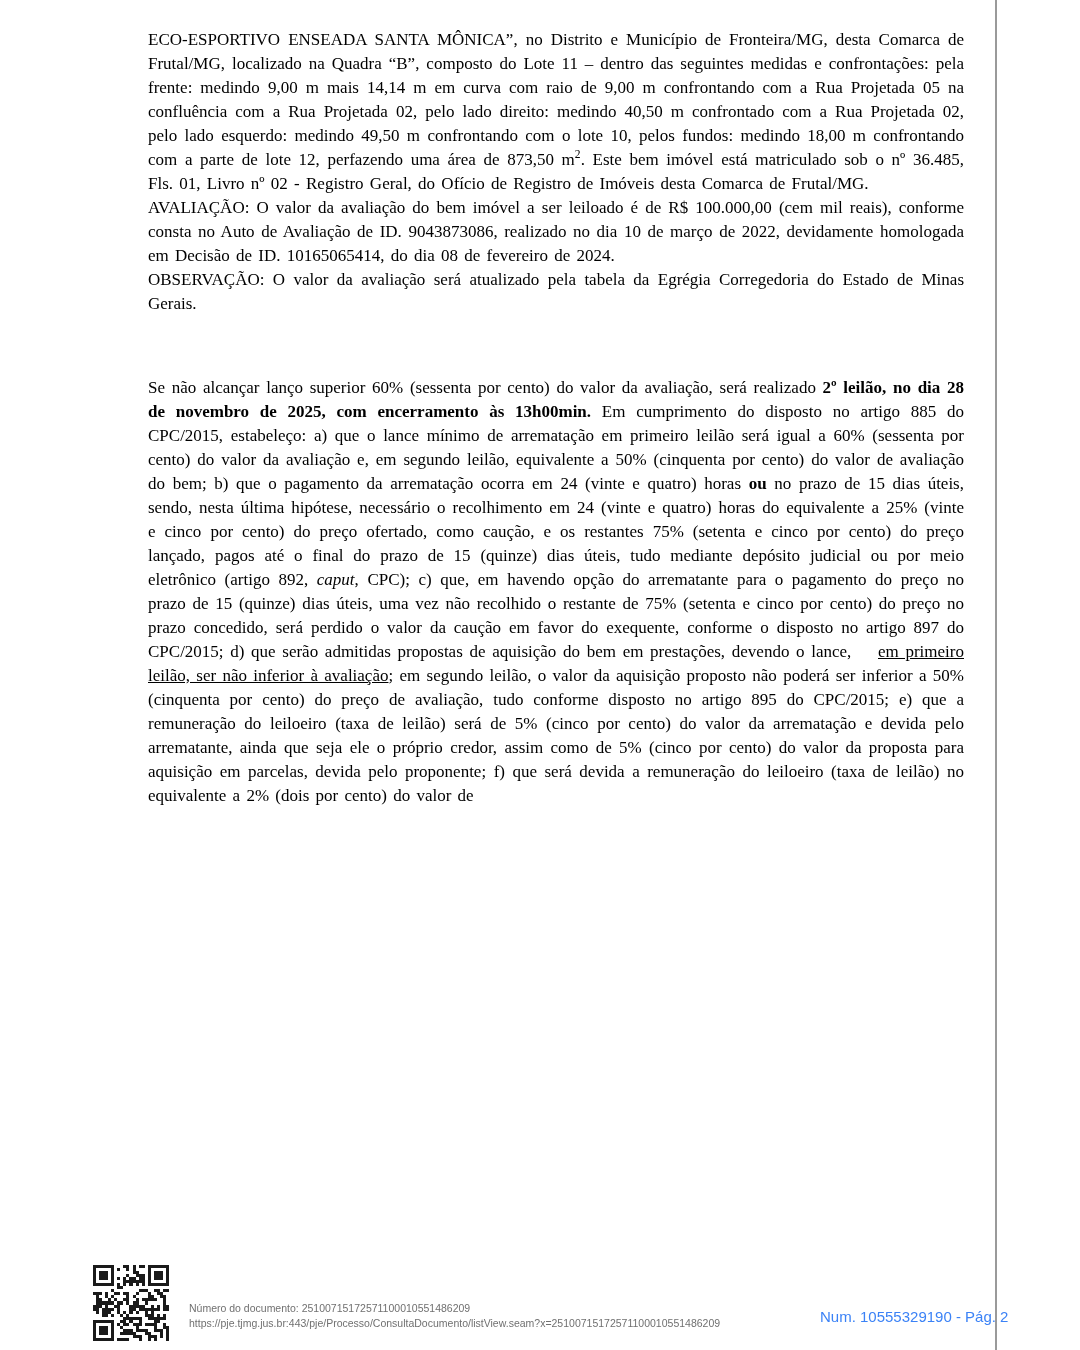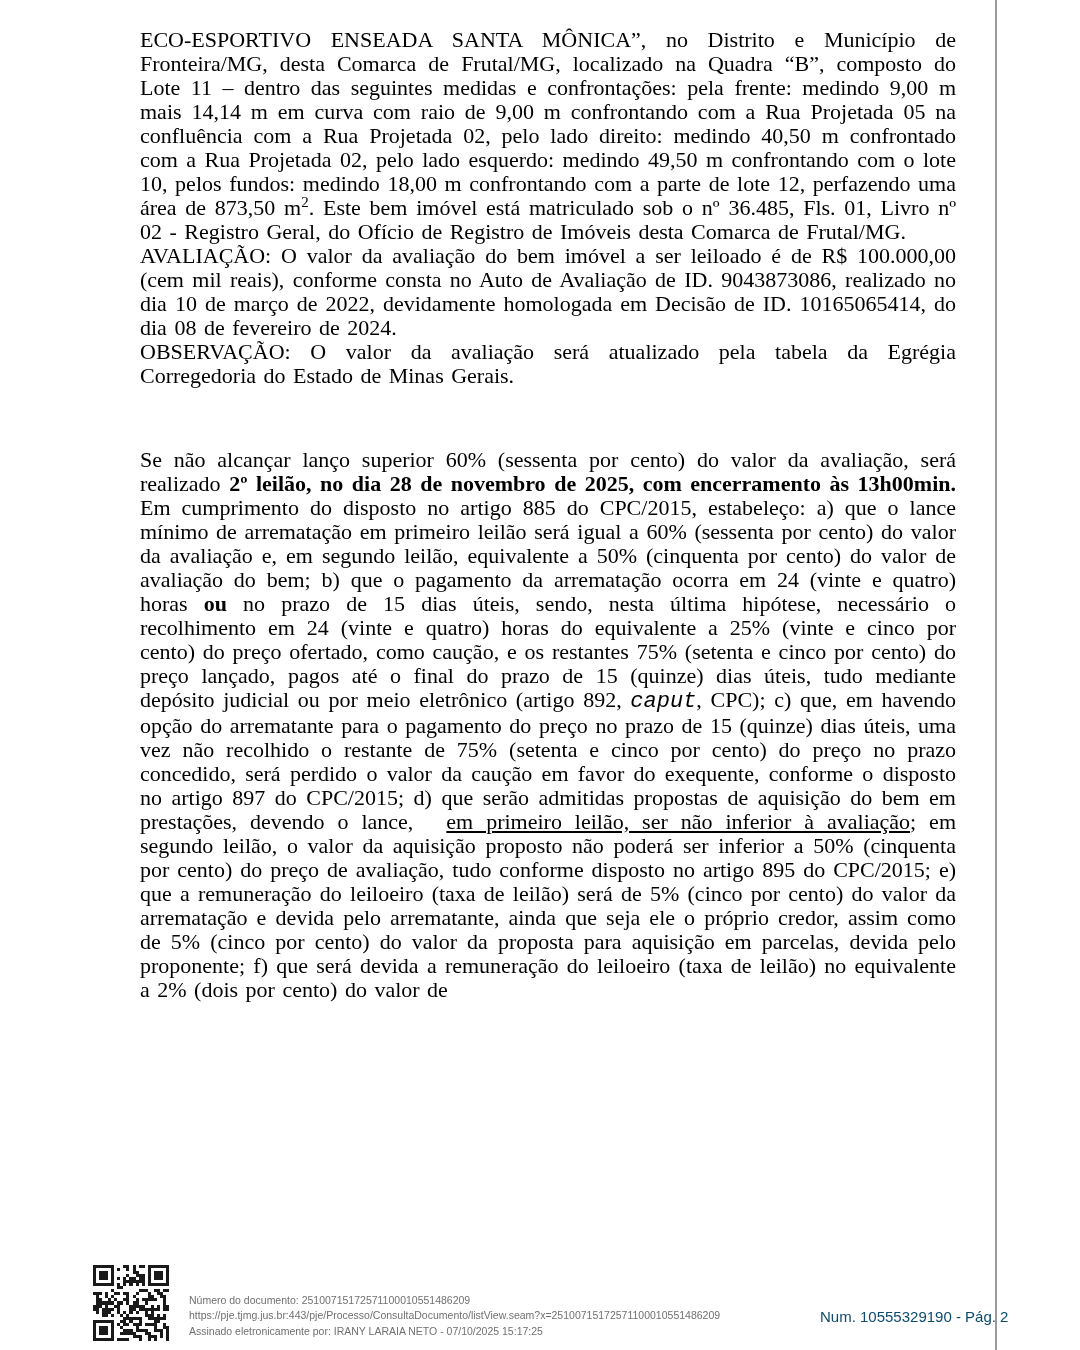--- a/index.html
+++ b/index.html
@@ -22,32 +22,32 @@
     background: #ffffff;
   }
   .page-edge-line {
     position: absolute;
     left: 995px; top: 0;
     width: 2px; height: 1350px;
     background: #9a9a9a;
   }
   .content {
     position: absolute;
-    left: 140px; top: 28px;
+    left: 148px; top: 28px;
     width: 816px;
-    font-size: 22px;
+    font-size: 17px;
     line-height: 24px;
     text-align: justify;
     word-spacing: 2px;
   }
   .para { margin: 0; }
   .para.gap-lg { }
   .para.gap-md { margin-top: 60px; }
   .b { font-weight: bold; }
-  .i { font-style: italic; font-family: Liberation Mono, monospace; }
+  .i { font-style: italic; }
   .u { text-decoration: underline; margin-left: 20px; }
   sup { font-size: 0.68em; line-height: 0; vertical-align: super; }
 
   .footer {
     position: absolute;
     left: 93px; top: 1265px;
     display: flex;
     align-items: center;
   }
   .qr {
@@ -62,21 +62,21 @@
     line-height: 15.5px;
     color: #707070;
     white-space: nowrap;
   }
   .page-number {
     position: absolute;
     left: 820px; top: 1308px;
     width: 200px;
     font-family: "Liberation Sans", sans-serif;
     font-size: 15px;
-    color: #0c4a6e;
+    color: #3b82f6;
     white-space: nowrap;
   }
 </style>
 </head>
 <body>
 
 <div class="page">
 
   <div class="content">
     <p class="para"><span>ECO-ESPORTIVO ENSEADA SANTA MÔNICA”, no Distrito e Município de Fronteira/MG, desta Comarca de Frutal/MG, localizado na Quadra “B”, composto do Lote 11 – dentro das seguintes medidas e confrontações: pela frente: medindo 9,00 m mais 14,14 m em curva com raio de 9,00 m confrontando com a Rua Projetada 05 na confluência com a Rua Projetada 02, pelo lado direito: medindo 40,50 m confrontado com a Rua Projetada 02, pelo lado esquerdo: medindo 49,50 m confrontando com o lote 10, pelos fundos: medindo 18,00 m confrontando com a parte de lote 12, perfazendo uma área de 873,50 m</span><sup>2</sup><span>. Este bem imóvel está matriculado sob o nº 36.485, Fls. 01, Livro nº 02 - Registro Geral, do Ofício de Registro de Imóveis desta Comarca de Frutal/MG.</span></p>
@@ -315,20 +315,19 @@
         <rect x="10" y="24" width="1" height="1" fill="#1a1a1a"></rect>
         <rect x="11" y="24" width="1" height="1" fill="#1a1a1a"></rect>
         <rect x="15" y="24" width="1" height="1" fill="#1a1a1a"></rect>
         <rect x="18" y="24" width="1" height="1" fill="#1a1a1a"></rect>
         <rect x="20" y="24" width="1" height="1" fill="#1a1a1a"></rect>
         <rect x="24" y="24" width="1" height="1" fill="#1a1a1a"></rect>
       </svg>
     <div class="footer-lines">
       <div>Número do documento: 25100715172571100010551486209</div>
       <div>https://pje.tjmg.jus.br:443/pje/Processo/ConsultaDocumento/listView.seam?x=25100715172571100010551486209</div>
-      <div>Assinado eletronicamente por: IRANY LARAIA NETO - 07/10/2025 15:17:25</div>
     </div>
   </div>
 
   <div class="page-number">Num. 10555329190 - Pág. 2</div>
 
   <div class="page-edge-line"></div>
 </div>
 
 </body></html>

